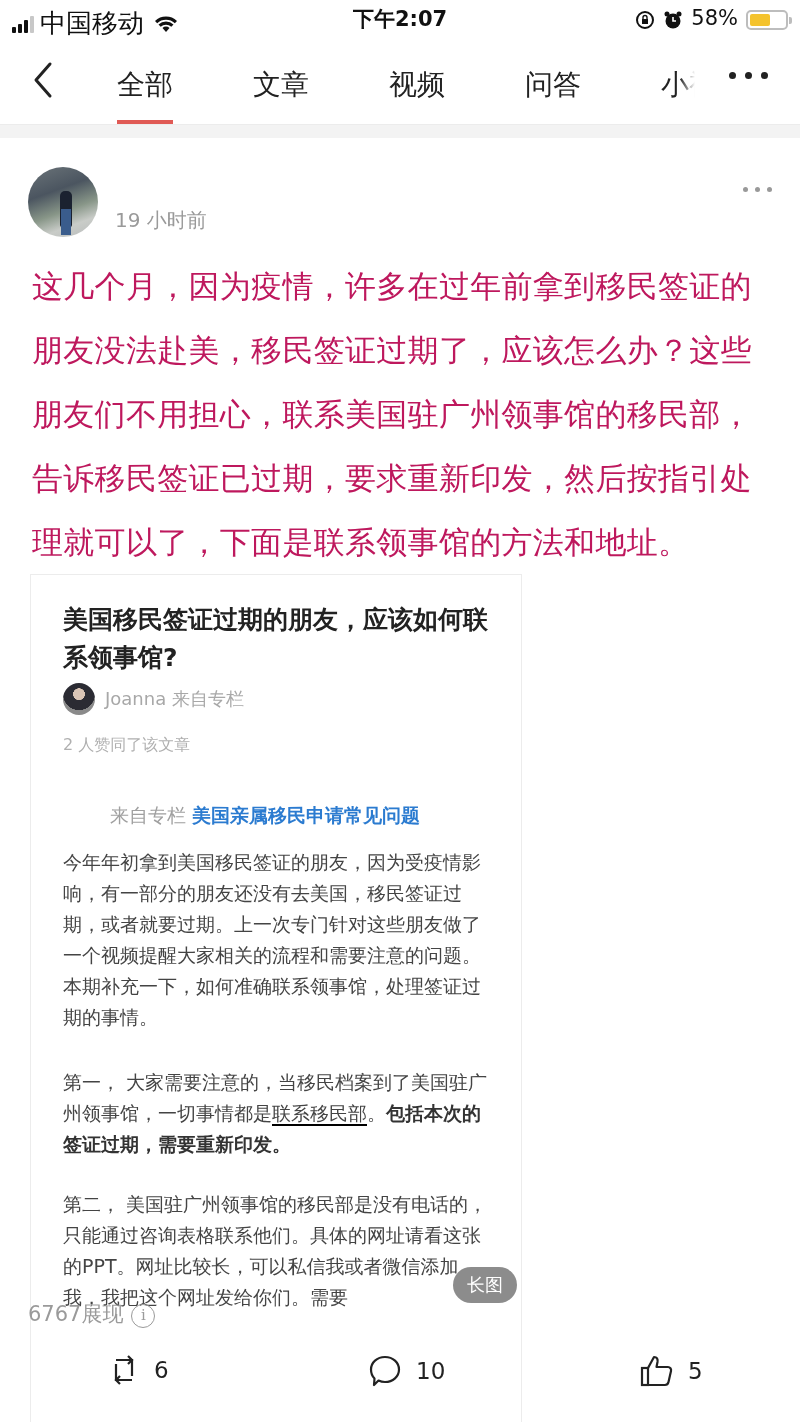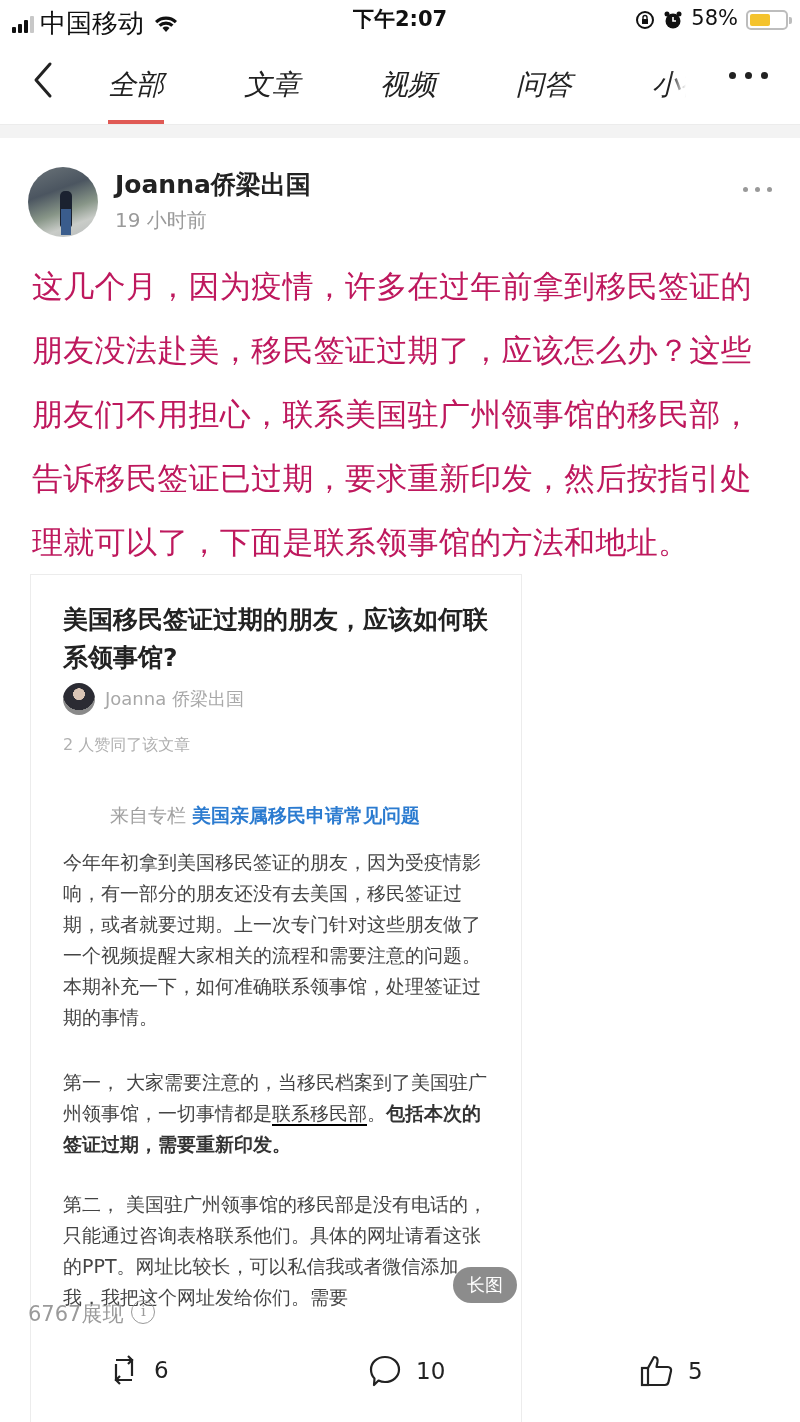--- a/index.html
+++ b/index.html
@@ -17,21 +17,21 @@
   .sb-time { position: absolute; left: 0; right: 0; top: 5px; text-align: center; font-size: 21px; font-weight: bold; color: #111; }
   .sb-right { position: absolute; right: 12px; top: 6px; display: flex; align-items: flex-end; gap: 8px; }
   .battery-pct { font-size: 21px; color: #111; }
   .battery { position: relative; width: 42px; height: 20px; border: 2px solid #bdbdbd; border-radius: 5px; padding: 2px; }
   .battery .fill { height: 100%; width: 58%; background: #f4c32e; border-radius: 2px; }
   .battery::after { content: ""; position: absolute; right: -6px; top: 5px; width: 3px; height: 7px; background: #bdbdbd; border-radius: 0 2px 2px 0; }
 
   
   .nav { position: absolute; top: 48px; left: 0; width: 800px; height: 76px; }
   .back { position: absolute; left: 28px; top: 12px; width: 30px; height: 40px; cursor: pointer; }
-  .tabs { position: absolute; left: 108px; top: 18px; display: flex; font-style: italic; }
+  .tabs { position: absolute; left: 117px; top: 18px; display: flex; }
   .tab { font-size: 28px; color: #222; margin-right: 80px; position: relative; cursor: pointer; white-space: nowrap; }
   .tab.active::after { content: ""; position: absolute; left: 0; right: 0; bottom: -22px; height: 6px; background: #e05a55; }
   .tab.cut { color: #222; width: 34px; overflow: hidden; margin-right: 0;
              -webkit-mask-image: linear-gradient(to right, #000 55%, transparent 100%);
              mask-image: linear-gradient(to right, #000 55%, transparent 100%); }
   .nav-more { position: absolute; right: 32px; top: 24px; display: flex; gap: 9px; cursor: pointer; }
   .nav-more span { width: 7px; height: 7px; background: #222; border-radius: 50%; display: block; }
   .divider-band { position: absolute; top: 124px; left: 0; width: 800px; height: 14px; background: #f3f3f3; border-top: 1px solid #ececec; }
 
   
@@ -62,21 +62,21 @@
   .card-column .col-link { color: #2b7bd0; font-weight: bold; margin-left: 6px; }
   .card-para { position: absolute; font-size: 19px; line-height: 31px; color: #444; width: 430px; }
   .p1 { top: 272px; }
   .p2 { top: 492px; }
   .p3 { top: 614px; }
   .u-link { border-bottom: 2px solid #000000; }
   .bold { font-weight: bold; color: #333; }
   .longimg-badge { position: absolute; left: 422px; top: 692px; width: 64px; height: 36px; background: rgba(120,120,120,0.85); border-radius: 18px; color: #fff; font-size: 18px; line-height: 36px; text-align: center; }
 
   
-  .views { position: absolute; top: 1300px; left: 28px; display: flex; align-items: flex-start; gap: 8px; font-size: 21px; color: #9a9a9a; }
+  .views { position: absolute; top: 1300px; left: 28px; display: flex; align-items: flex-end; gap: 8px; font-size: 21px; color: #9a9a9a; }
   .info-icon { width: 24px; height: 24px; border: 1.5px solid #9a9a9a; border-radius: 50%; font-size: 15px; line-height: 21px; text-align: center; color: #9a9a9a; font-family: "DejaVu Serif", serif; cursor: pointer; }
   .actions { position: absolute; top: 1354px; left: 0; width: 800px; height: 40px; }
   .action { position: absolute; display: flex; align-items: center; gap: 14px; font-size: 23px; color: #222; cursor: pointer; }
   .act-repost { left: 108px; }
   .act-comment { left: 368px; }
   .act-like { left: 640px; }
 </style>
 </head>
 <body>
 
@@ -132,21 +132,20 @@
       <span></span>
     </div>
 </div>
 <div class="divider-band"></div>
 
 <div class="post-header">
   <div class="avatar">
       <div class="fig"></div>
       <div class="fig2"></div>
     </div>
-  <div class="author">Joanna侨梁出国</div>
   <div class="timeago">19 小时前</div>
   <div class="post-more">
       <span></span>
       <span></span>
       <span></span>
     </div>
 </div>
 
 <div class="post-body">
   <span>这几个月，因为疫情，许多在过年前拿到移民签证的朋友没法赴美，移民签证过期了，应该怎么办？这些朋友们不用担心，联系美国驻广州领事馆的移民部，告诉移民签证已过期，要求重新印发，然后按指引处理就可以了，下面是联系领事馆的方法和地址。</span>
@@ -155,21 +154,21 @@
     <span class="hand">👇🏻</span>
     <span class="hand">👇🏻</span>
   </span>
 </div>
 
 <div class="card">
   <div class="card-inner">
     <div class="card-title">美国移民签证过期的朋友，应该如何联系领事馆?</div>
     <div class="card-author">
       <div class="mini-avatar"></div>
-      <span class="card-author-name">Joanna 侨梁出国</span>
+      <span class="card-author-name">Joanna 来自专栏</span>
     </div>
     <div class="card-agree">2 人赞同了该文章</div>
     <div class="card-column">
       <span>来自专栏</span><span class="col-link">美国亲属移民申请常见问题</span>
     </div>
     <div class="card-para p1">今年年初拿到美国移民签证的朋友，因为受疫情影响，有一部分的朋友还没有去美国，移民签证过期，或者就要过期。上一次专门针对这些朋友做了一个视频提醒大家相关的流程和需要注意的问题。本期补充一下，如何准确联系领事馆，处理签证过期的事情。</div>
     <div class="card-para p2">
       <span>第一， 大家需要注意的，当移民档案到了美国驻广州领事馆，一切事情都是</span><span class="u-link">联系移民部</span><span>。</span><span class="bold">包括本次的签证过期，需要重新印发。</span>
     </div>
     <div class="card-para p3">第二， 美国驻广州领事馆的移民部是没有电话的，只能通过咨询表格联系他们。具体的网址请看这张的PPT。网址比较长，可以私信我或者微信添加我，我把这个网址发给你们。需要</div>

